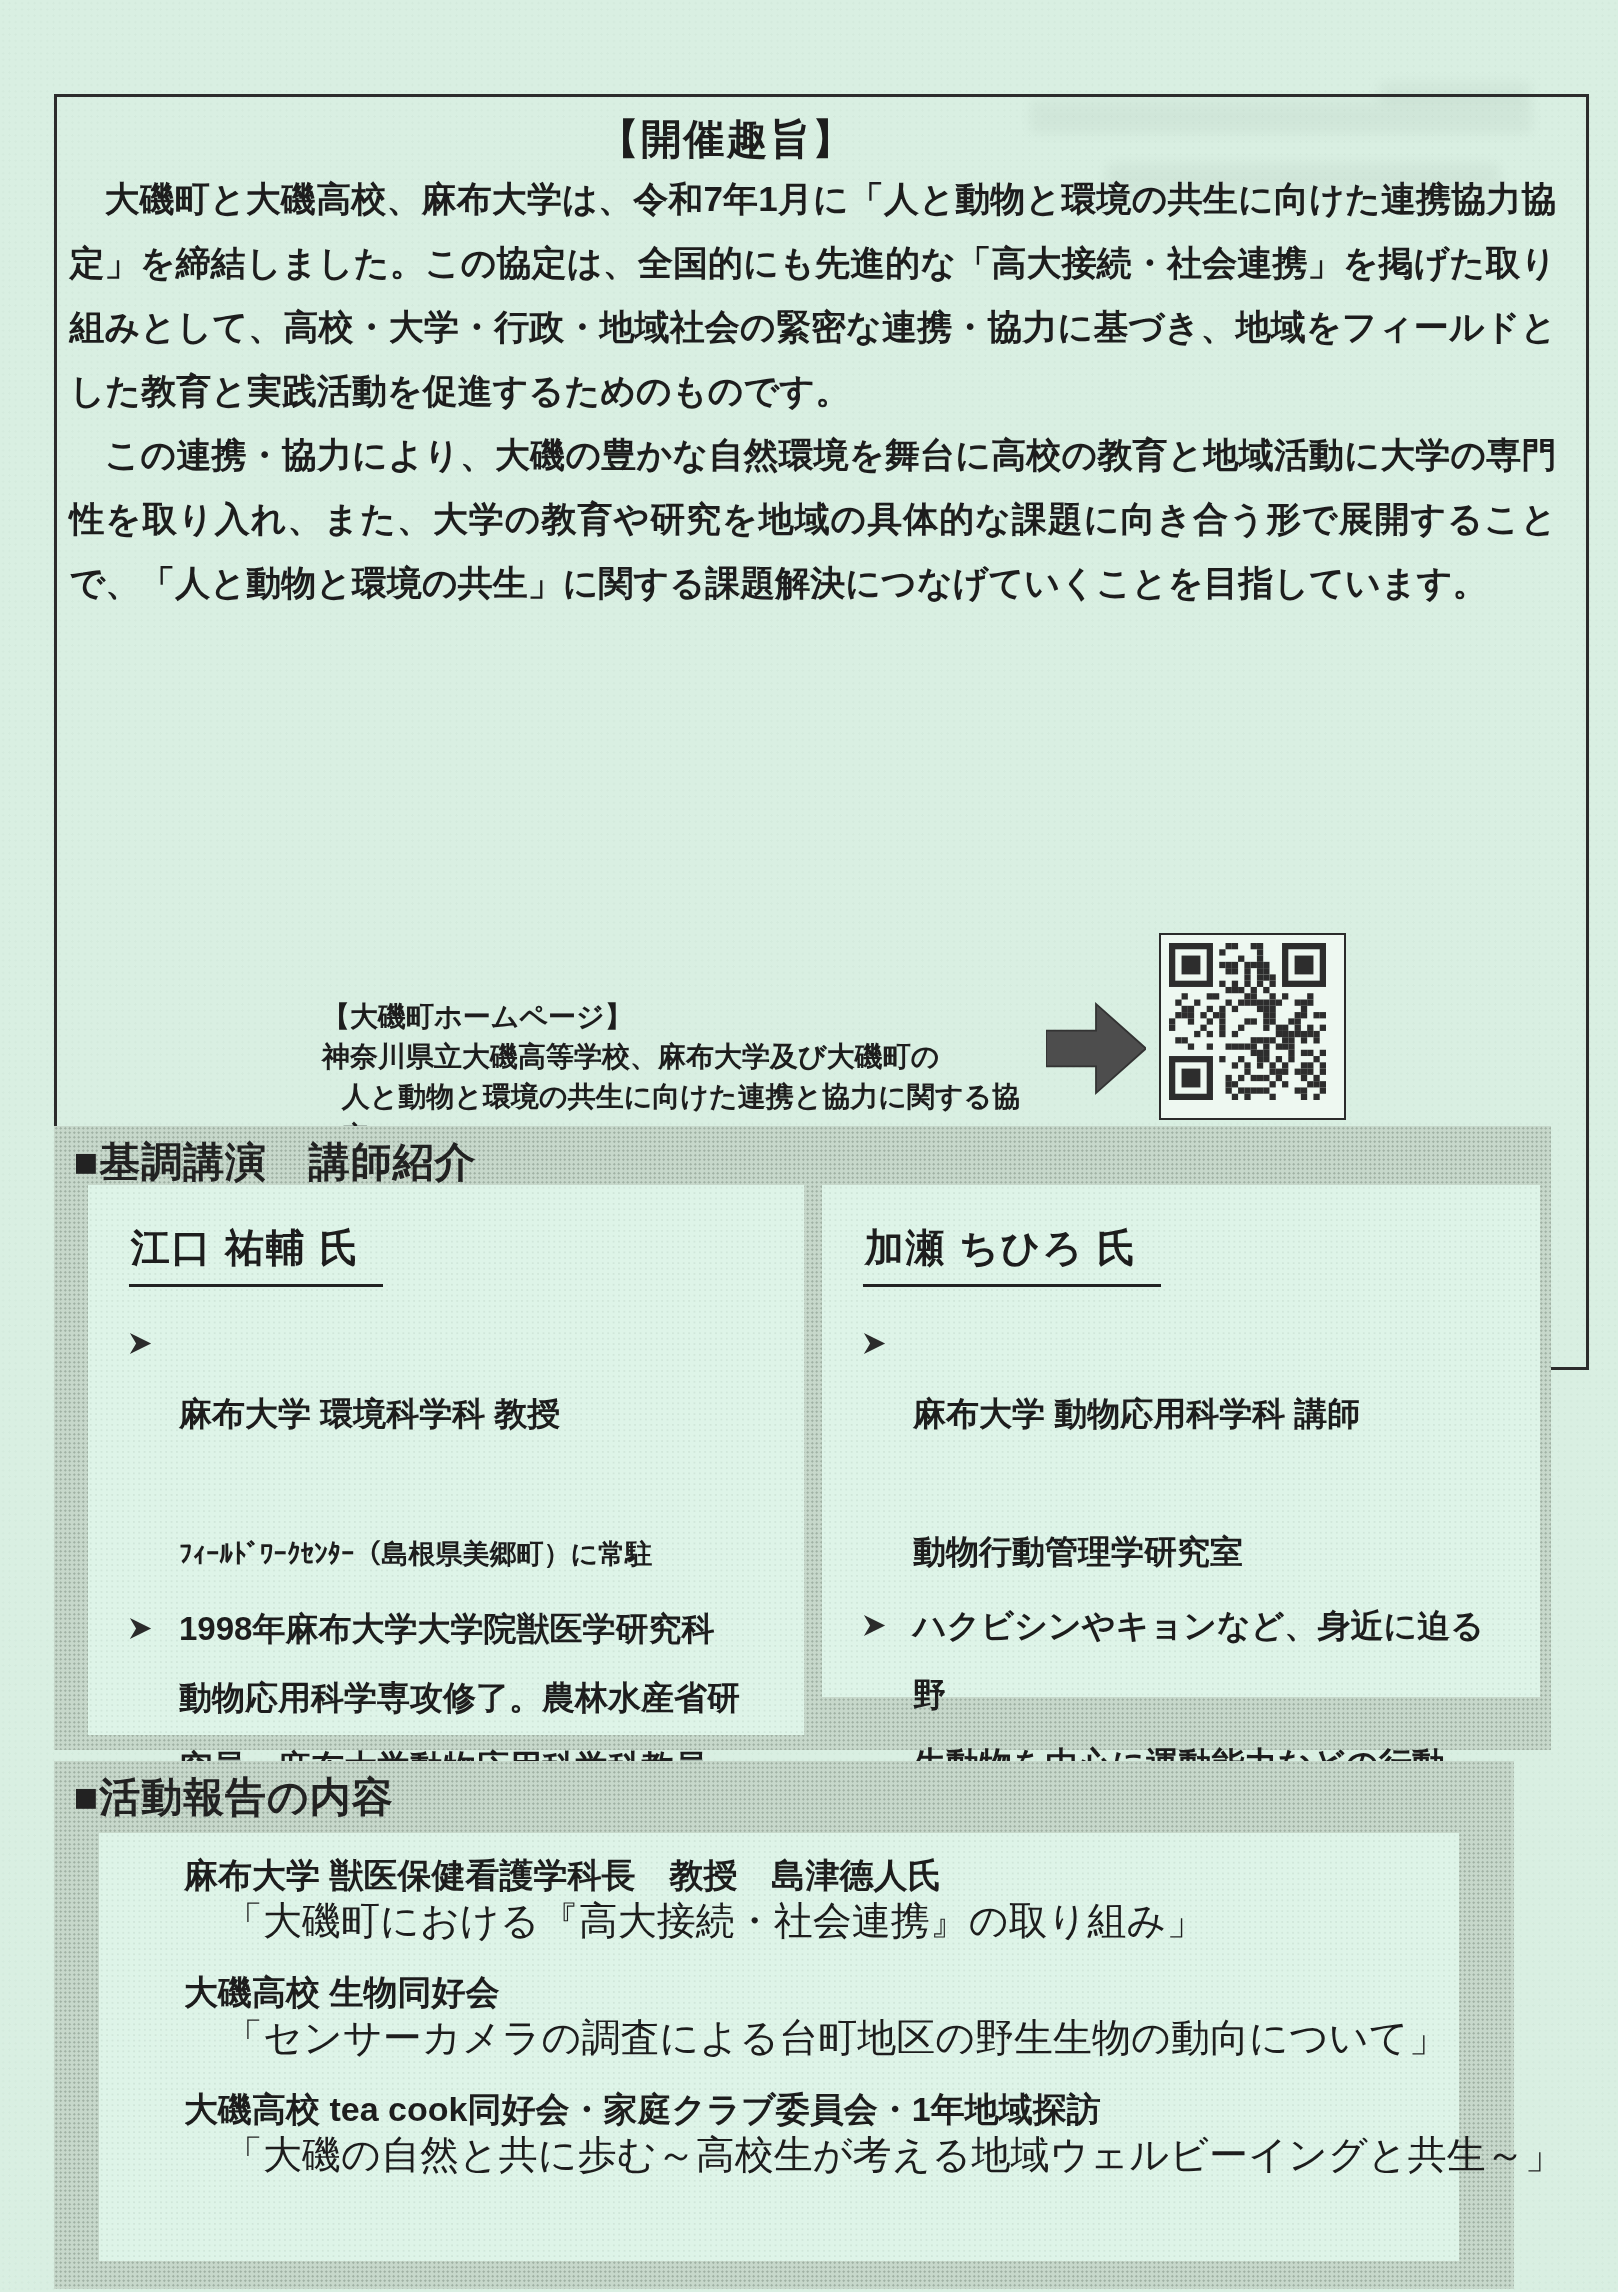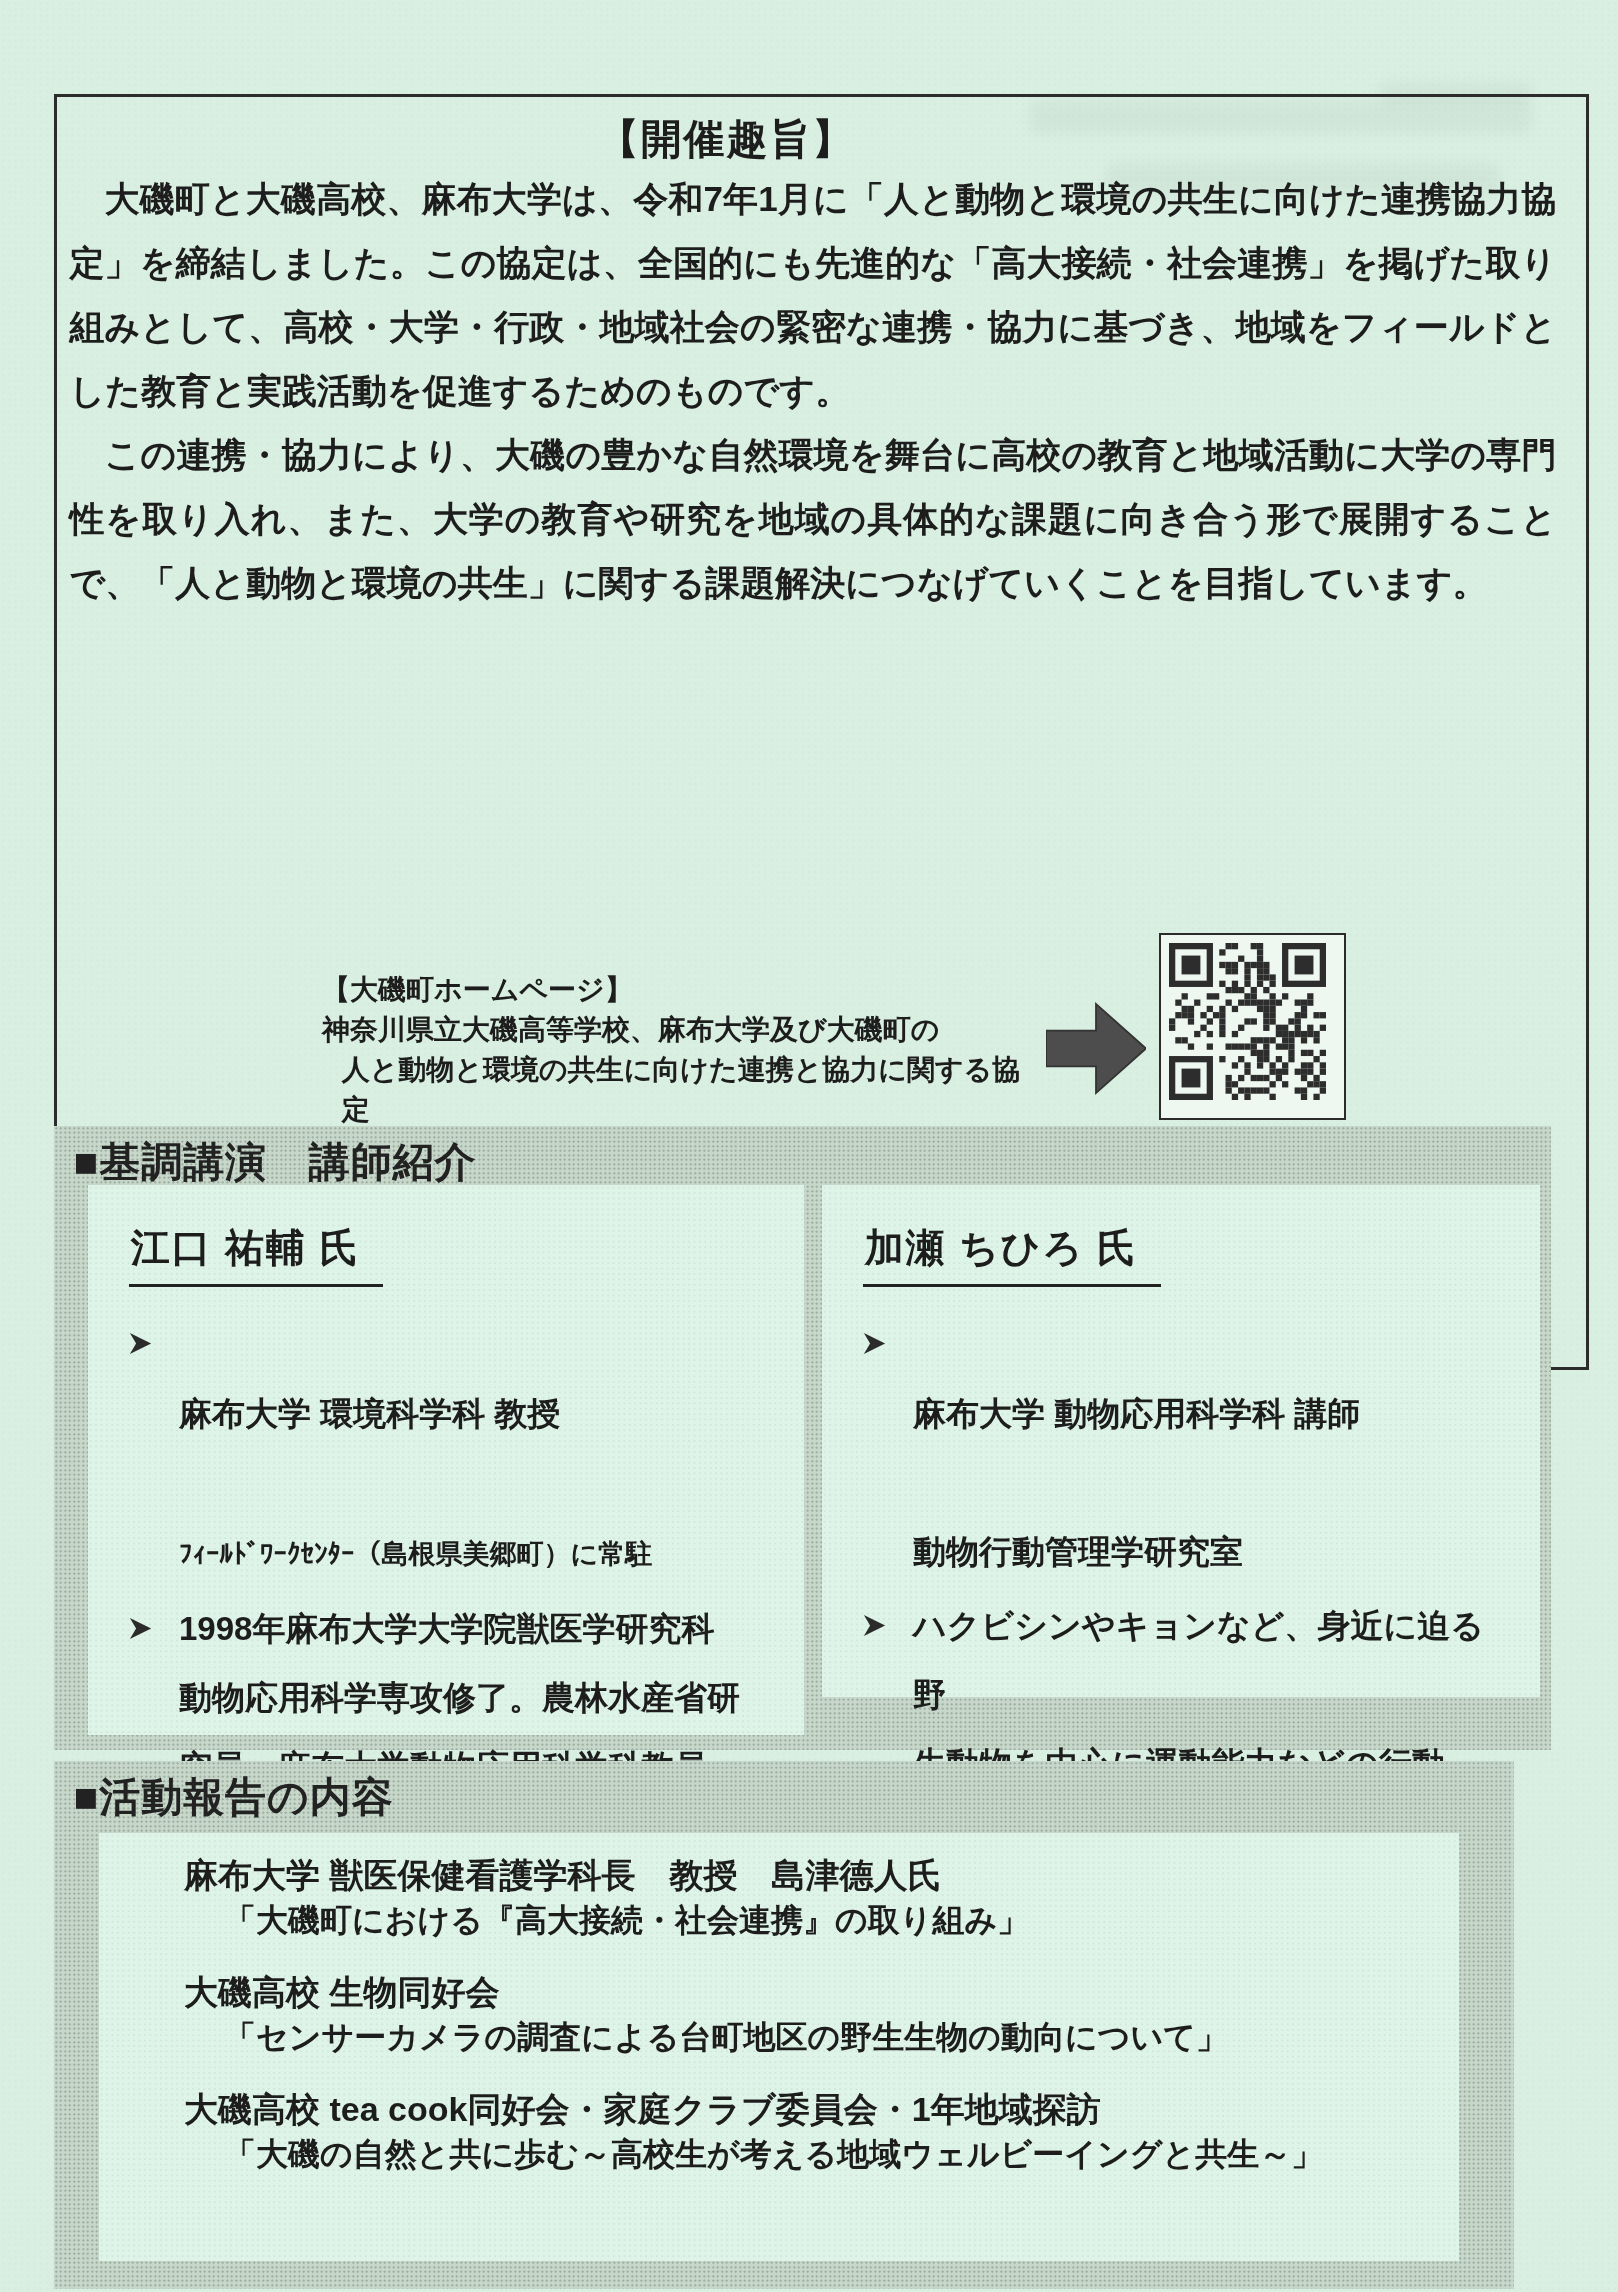--- a/index.html
+++ b/index.html
@@ -72,39 +72,39 @@
   .bullet-text{
     font-size:33px;font-weight:600;line-height:69px;
     white-space:pre-line;letter-spacing:0;
   }
   .bullet-text .sub-small{font-size:27px;letter-spacing:0;}
   
   .band-reports{left:54px;top:1761px;width:1460px;height:528px;}
   .reports-box{left:45px;top:72px;width:1360px;height:428px;padding:19.7px 27px 0 85px;}
   .report-item{margin-bottom:27px;}
   .report-title{font-size:34px;font-weight:600;line-height:45px;white-space:nowrap;}
-  .report-subtitle{font-size:32px;font-weight:700;line-height:45px;padding-left:40px;white-space:nowrap;}
+  .report-subtitle{font-size:39px;font-weight:400;line-height:45px;padding-left:40px;white-space:nowrap;}
   .report-subtitle:empty{display:none;}
 </style>
 </head>
 <body>
 
 <div class="ghost" style="left:1030px;top:100px;width:502px;height:34px;"></div>
 <div class="ghost" style="left:1106px;top:163px;width:394px;height:32px;"></div>
 <div class="ghost" style="left:1379px;top:82px;width:152px;height:21.5px;"></div>
 
 <div class="abs purpose-box">
   <div class="abs purpose-title" style="left:541px;top:15px;position:absolute;">【開催趣旨】</div>
 
   <div class="purpose-paragraphs" style="position:absolute;left:12.5px;top:70px;width:1487px;">
     <p>大磯町と大磯高校、麻布大学は、令和7年1月に「人と動物と環境の共生に向けた連携協力協定」を締結しました。この協定は、全国的にも先進的な「高大接続・社会連携」を掲げた取り組みとして、高校・大学・行政・地域社会の緊密な連携・協力に基づき、地域をフィールドとした教育と実践活動を促進するためのものです。</p>
     <p>この連携・協力により、大磯の豊かな自然環境を舞台に高校の教育と地域活動に大学の専門性を取り入れ、また、大学の教育や研究を地域の具体的な課題に向き合う形で展開することで、「人と動物と環境の共生」に関する課題解決につなげていくことを目指しています。</p>
   </div>
 
-  <div class="homepage-block" style="position:absolute;left:265px;top:873px;">
+  <div class="homepage-block" style="position:absolute;left:265px;top:900px;">
     <div class="homepage-label">【大磯町ホームページ】</div>
     <div class="homepage-line1">神奈川県立大磯高等学校、麻布大学及び大磯町の</div>
     <div class="homepage-line2">人と動物と環境の共生に向けた連携と協力に関する協定</div>
   </div>
 
   <div style="position:absolute;left:989px;top:898px;width:100px;height:107px;">
     <svg width="100" height="107" viewBox="0 0 112 120">
       <polygon points="0,40 56,40 56,10 112,60 56,110 56,80 0,80" fill="#4d4d4d" stroke="#333" stroke-width="2"></polygon>
     </svg>
   </div>

